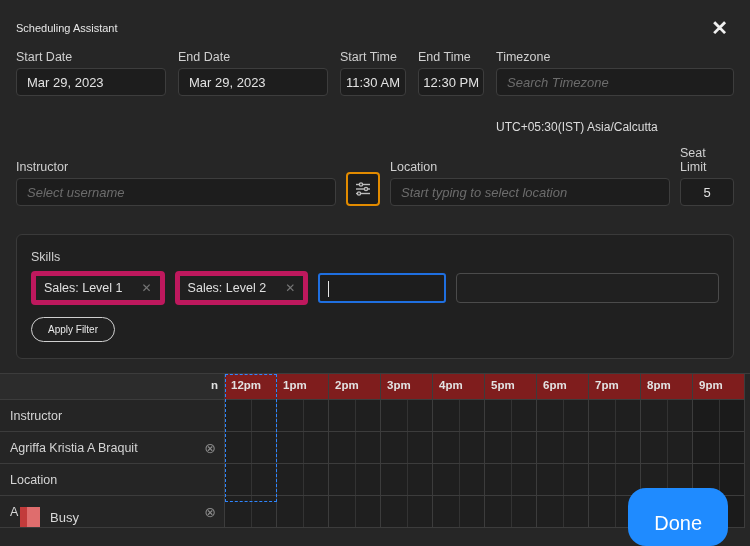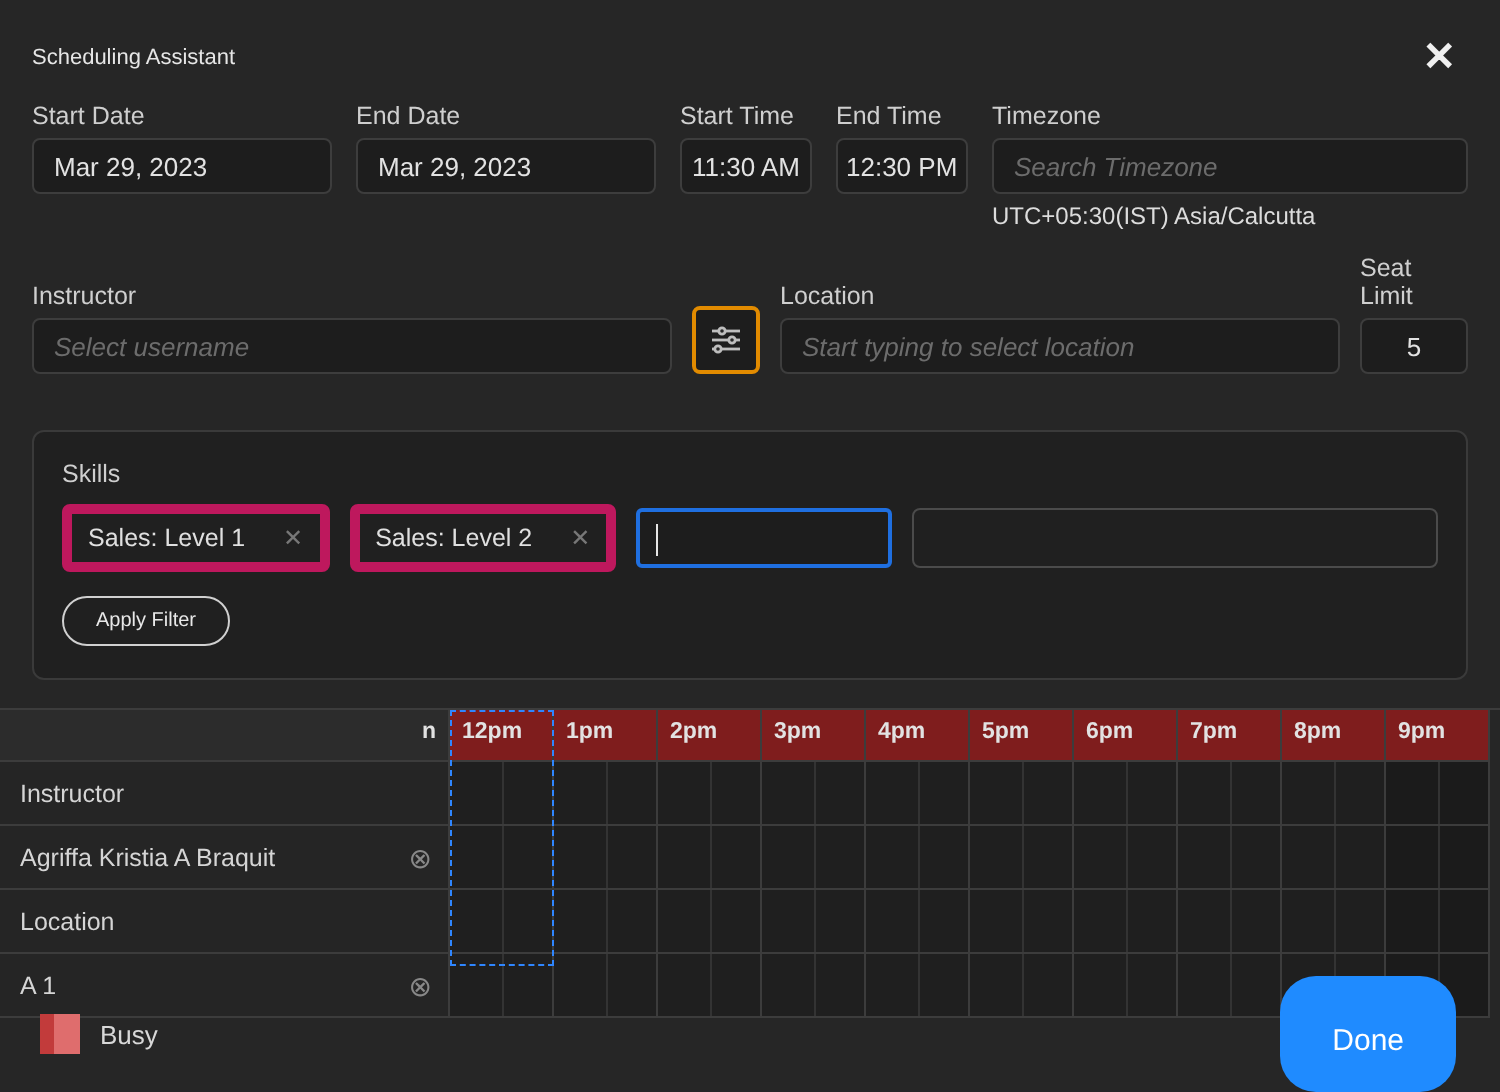--- a/index.html
+++ b/index.html
@@ -11,21 +11,21 @@
 
   .row1 { display: flex; gap: 12px; padding: 0 16px; }
   .field { display: flex; flex-direction: column; gap: 4px; }
   .label { font-size: 12.5px; color: #cfcfcf; }
   .input {
     background: #1d1d1d; border: 1px solid #3d3d3d; border-radius: 4px;
     color: #e2e2e2; font-size: 13px; padding: 8px 10px; height: 28px;
     font-family: inherit;
   }
   .input::placeholder { color: #6c6c6c; font-style: italic; }
-  .tz-display { font-size: 12px; color: #dcdcdc; margin-top: 0; }
+  .tz-display { font-size: 12px; color: #dcdcdc; margin-top: 20px; }
 
   .row2 { display: flex; gap: 10px; padding: 12px 16px 0 16px; align-items: flex-end; }
   .filter-btn {
     width: 34px; height: 34px; border: 2px solid #e28b00; border-radius: 4px;
     background: #1d1d1d; display: flex; align-items: center; justify-content: center;
     position: relative; cursor: pointer;
   }
   .filter-btn svg { stroke: #bdbdbd; }
 
   .skills-panel {
@@ -95,21 +95,21 @@
   .legend { display: flex; align-items: center; gap: 10px; font-size: 13px; color: #d8d8d8; }
   .swatch {
     width: 20px; height: 20px; display: inline-block; position: relative;
     background: #df6d6d;
   }
   .swatch::before {
     content: ""; position: absolute; left: 0; top: 0; bottom: 0; width: 7px; background: #c23b3b;
   }
   .done-btn {
     background: #1f8bff; color: #fff; border: none; border-radius: 18px;
-    padding: 24px 26px; font-size: 15px; font-weight: 500; cursor: pointer; font-family: inherit;
+    padding: 24px 26px; font-size: 20px; font-weight: 500; cursor: pointer; font-family: inherit;
   }
   .grid-container { position: relative; overflow: hidden; }
 </style>
 </head>
 <body>
 
 <div class="dialog">
 
   <div class="header">
     <h1>Scheduling Assistant</h1>
@@ -124,21 +124,21 @@
     <div class="field" style="width:150px">
       <span class="label">End Date</span>
       <input class="input" value="Mar 29, 2023" style="">
     </div>
     <div class="field" style="width:66px">
       <span class="label">Start Time</span>
       <input class="input" style="text-align: center; padding: 8px 4px;" value="11:30 AM">
     </div>
     <div class="field" style="width:66px">
       <span class="label">End Time</span>
-      <input class="input" style="text-align: left; padding: 8px 4px;" value="12:30 PM">
+      <input class="input" style="text-align: right; padding: 8px 4px;" value="12:30 PM">
     </div>
     <div class="field" style="flex:1">
       <span class="label">Timezone</span>
       <input class="input" placeholder="Search Timezone" style="">
       <span class="tz-display">UTC+05:30(IST) Asia/Calcutta</span>
     </div>
   </div>
 
   <div class="row2">
     <div class="field" style="width:320px">

